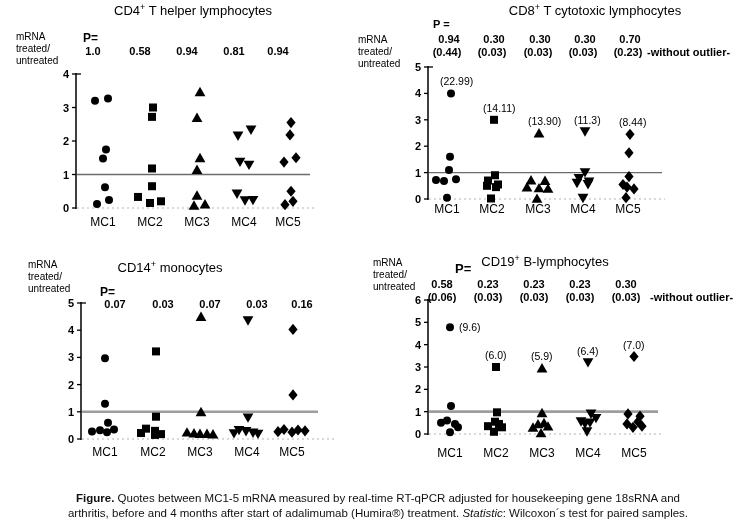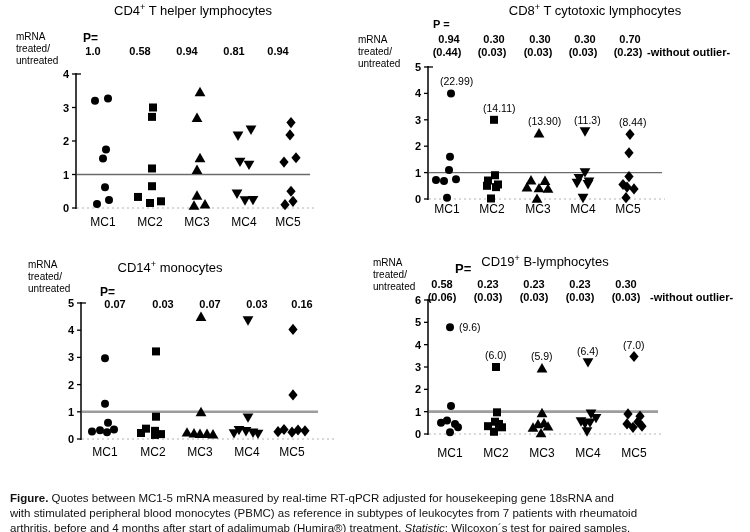--- a/index.html
+++ b/index.html
@@ -1,20 +1,20 @@
 <!DOCTYPE html>
 <html><head>
 <meta charset="utf-8">
 <style>
   html,body{margin:0;padding:0;background:#ffffff;}
   body{width:750px;height:532px;overflow:hidden;font-family:"Liberation Sans",sans-serif;}
   #figure-wrap{width:750px;height:532px;background:#ffffff;position:relative;}
   svg text{fill:#000000;}
   .caption{width:750px;box-sizing:border-box;padding:9px 4px 0 10px;font-size:11.5px;line-height:15px;color:#111111;}
-  .caption-line{white-space:nowrap;}
+  .caption-line{white-space:nowrap;text-align:center;}
   .cap-b{font-weight:bold;}
   .cap-i{font-style:italic;}
 </style>
 </head>
 <body>
 
 <div id="figure-wrap">
   <svg id="plots-svg" width="750" height="478" viewBox="0 0 750 478">
       <g>
         <line x1="77" y1="208" x2="314" y2="208" stroke="#b4b4b4" stroke-width="1.2" stroke-dasharray="2 3"></line>
@@ -338,16 +338,15 @@
           <path d="M 640 410.5333333333333 L 644.6 416.1333333333333 L 640 421.73333333333335 L 635.4 416.1333333333333 Z" fill="#000000"></path>
           <path d="M 638 416.1166666666666 L 642.6 421.71666666666664 L 638 427.31666666666666 L 633.4 421.71666666666664 Z" fill="#000000"></path>
           <path d="M 627 418.34999999999997 L 631.6 423.95 L 627 429.55 L 622.4 423.95 Z" fill="#000000"></path>
           <path d="M 642 420.5833333333333 L 646.6 426.18333333333334 L 642 431.78333333333336 L 637.4 426.18333333333334 Z" fill="#000000"></path>
           <path d="M 633 421.7 L 637.6 427.3 L 633 432.90000000000003 L 628.4 427.3 Z" fill="#000000"></path>
         </g>
       </g>
     </svg>
   <div id="figure-caption" class="caption">
       <div class="caption-line"><span class="cap-b">Figure.</span><span> Quotes between MC1-5 mRNA measured by real-time RT-qPCR adjusted for housekeeping gene 18sRNA and</span></div>
-      <div class="caption-line"><span>with stimulated peripheral blood monocytes (PBMC) as reference in subtypes of leukocytes from 7 patients with rheumatoid</span></div>
       <div class="caption-line"><span>arthritis, before and 4 months after start of adalimumab (Humira®) treatment. </span><span class="cap-i">Statistic</span><span>: Wilcoxon´s test for paired samples.</span></div>
     </div>
 </div>
 
 </body></html>

